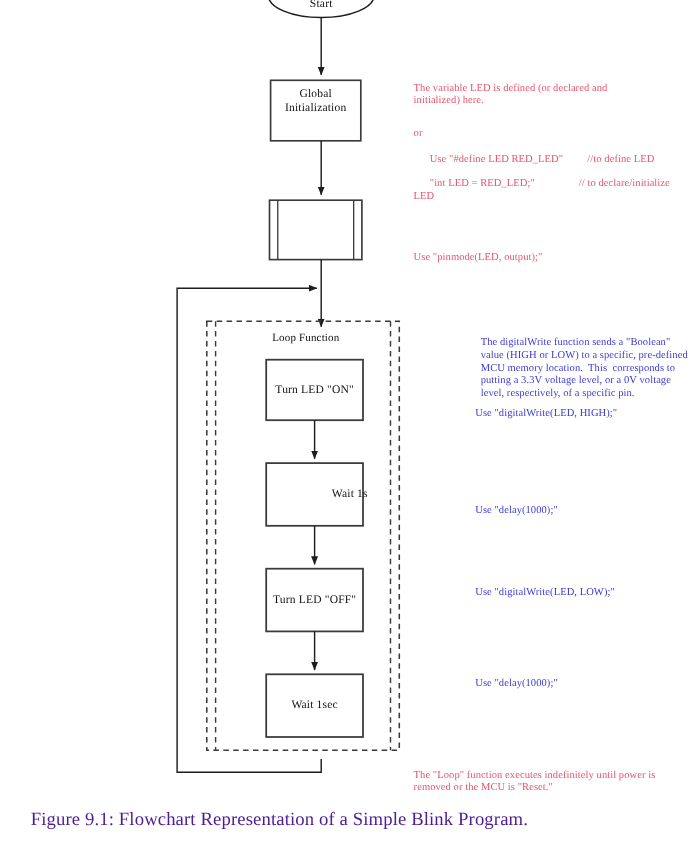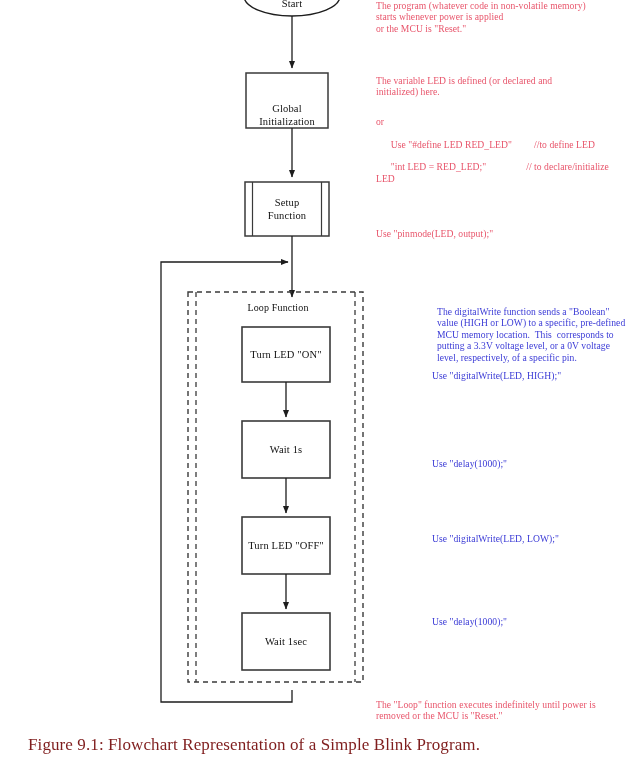--- a/index.html
+++ b/index.html
@@ -35,21 +35,21 @@
   .annot.red{color:#e8556b;}
   .annot.blue{color:#3b3bd6;}
 
   .caption{
     position:absolute;
     left:28px;
     top:735px;
     width:580px;
     font-family:"Liberation Serif","DejaVu Serif",serif;
     font-size:17px;
-    color:#7f1d1d;
+    color:#4c1d95;
     letter-spacing:.1px;
   }
 
   .code-row{display:block;}
   .code-cmt{}
 </style>
 </head>
 <body>
 
 <div class="fig">
@@ -88,39 +88,34 @@
     <line x1="286" y1="478" x2="286" y2="513" stroke="#1d1d1d" stroke-width="1.3" marker-end="url(#arrowhead)"></line>
 
     <rect x="242" y="517" width="88" height="57" fill="#ffffff" stroke="#3a3a3a" stroke-width="1.6"></rect>
     <line x1="286" y1="574" x2="286" y2="609" stroke="#1d1d1d" stroke-width="1.3" marker-end="url(#arrowhead)"></line>
 
     <rect x="242" y="613" width="88" height="57" fill="#ffffff" stroke="#3a3a3a" stroke-width="1.6"></rect>
   </svg>
 
   <div class="node-label" style="left:252px;top:-6px;width:80px;height:18px;">Start</div>
 
-  <div class="node-label" style="left:246px;top:87px;width:82px;height:55px;">Global
+  <div class="node-label" style="left:246px;top:64px;width:82px;height:55px;">Global
 Initialization</div>
 
-  <div class="node-label" style="left:253px;top:182px;width:68px;height:54px;">Setup
-Function</div>
 
   <div class="node-label" style="left:213px;top:300px;width:130px;height:14px;font-size:10px;">Loop Function</div>
 
   <div class="node-label" style="left:242px;top:327px;width:88px;height:55px;">Turn LED "ON"</div>
 
-  <div class="node-label" style="left:242px;top:421px;width:88px;height:57px;">Wait 1s</div>
+  <div class="node-label" style="left:242px;top:421px;width:88px;height:57px;padding-left:32px;">Wait 1s</div>
 
   <div class="node-label" style="left:242px;top:517px;width:88px;height:57px;">Turn LED "OFF"</div>
 
   <div class="node-label" style="left:242px;top:613px;width:88px;height:57px;">Wait 1sec</div>
 
-  <div class="annot red" style="left:376px;top:0px;width:250px;">The program (whatever code in non-volatile memory)
-starts whenever power is applied
-or the MCU is "Reset."</div>
 
   <div class="annot red" style="left:376px;top:75px;width:250px;">The variable LED is defined (or declared and
 initialized) here.</div>
 
   <div class="annot red" style="left:376px;top:105px;width:252px;">
     <span class="code-row">
       <span>Use "#define LED RED_LED"</span><span style="display:inline-block;width:22px;"></span><span class="code-cmt">//to define LED</span>
     </span>
   </div>
 

